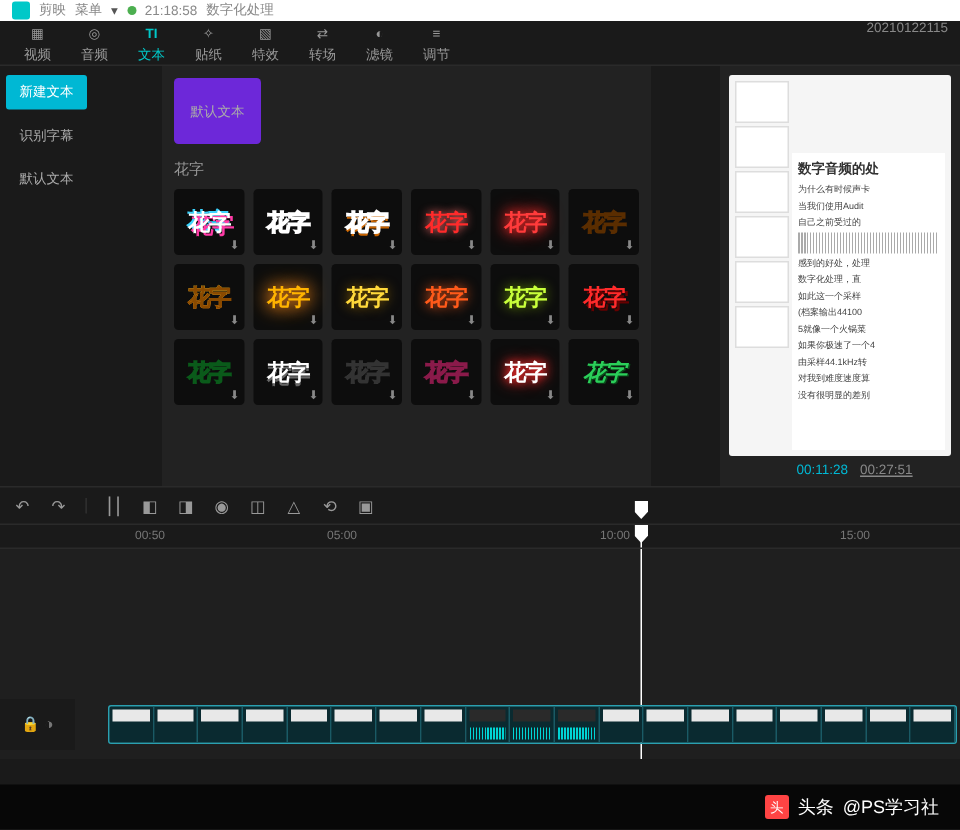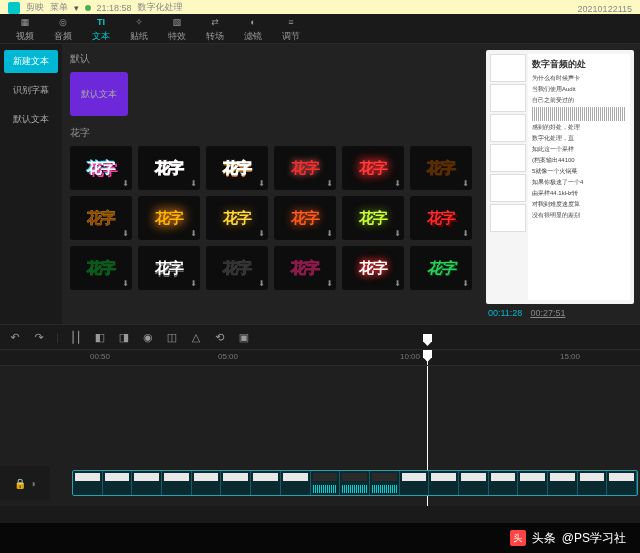--- a/index.html
+++ b/index.html
@@ -1,44 +1,44 @@
 <!DOCTYPE html>
 <html><head>
 <meta charset="utf-8">
 <style>
 * { margin: 0; padding: 0; box-sizing: border-box; }
 body { width: 640px; height: 553px; background: #1a1a1a; font-family: "Microsoft YaHei", sans-serif; color: #ccc; font-size: 11px; overflow: hidden; position: relative; }
-.top-bar { height: 14px; background: #fef9c3; display: flex; align-items: flex-end; padding: 0 8px; font-size: 9px; color: #888; }
+.top-bar { height: 14px; background: #ffffff; display: flex; align-items: flex-start; padding: 0 8px; font-size: 9px; color: #888; flex-direction: column; }
 .top-bar .left { display: flex; gap: 6px; align-items: center; }
 .top-bar .right { margin-left: auto; }
 .logo-icon { width: 12px; height: 12px; background: #00c8c8; border-radius: 2px; }
 .green-dot { width: 6px; height: 6px; background: #4caf50; border-radius: 50%; }
 .tabs { height: 30px; background: #1a1a1a; display: flex; align-items: center; padding: 0 8px; gap: 4px; border-bottom: 1px solid #2a2a2a; }
 .tab { display: flex; flex-direction: column; align-items: center; gap: 1px; padding: 2px 8px; font-size: 9px; color: #999; cursor: pointer; }
 .tab.active { color: #00c8c8; }
 .tab-icon { width: 14px; height: 14px; display: flex; align-items: center; justify-content: center; }
-.main { display: flex; height: 280px; }
+.main { display: flex; height: 280px; gap: 46px; }
 .sidebar { width: 62px; background: #1a1a1a; display: flex; flex-direction: column; gap: 6px; padding: 6px 4px; }
 .side-btn { padding: 5px 4px; font-size: 9px; text-align: center; color: #aaa; cursor: pointer; border-radius: 2px; }
 .side-btn.active { background: #00b8d4; color: #fff; }
 .content { flex: 1; background: #222; padding: 8px; overflow: hidden; }
 .section-label { font-size: 10px; color: #999; margin-bottom: 6px; }
 .default-card { width: 58px; height: 44px; background: #6d28d9; border-radius: 3px; display: flex; align-items: center; justify-content: center; font-size: 9px; color: #aaa; margin-bottom: 10px; }
 .grid { display: grid; grid-template-columns: repeat(6, 1fr); gap: 6px; }
 .card { background: #0d0d0d; border-radius: 3px; height: 44px; position: relative; display: flex; align-items: center; justify-content: center; }
 .card-text { font-size: 15px; font-weight: 900; font-family: "Microsoft YaHei", sans-serif; letter-spacing: -1px; }
 .dl-icon { position: absolute; bottom: 2px; right: 3px; font-size: 8px; color: #888; }
 .preview { width: 160px; background: #222; padding: 6px; display: flex; flex-direction: column; }
 .preview-doc { flex: 1; background: #f5f5f5; border-radius: 2px; padding: 4px; display: flex; gap: 2px; overflow: hidden; }
 .doc-thumbs { width: 36px; display: flex; flex-direction: column; gap: 2px; }
 .thumb { background: #fff; border: 1px solid #ddd; height: 28px; }
-.doc-main { flex: 1; background: #fff; padding: 4px; font-size: 6px; color: #333; overflow: hidden; }
+.doc-main { flex: 1; background: #fff; padding: 4px; font-size: 6px; color: #333; overflow: hidden; margin-top: 48px; }
 .doc-title { font-size: 9px; font-weight: bold; margin-bottom: 3px; }
 .doc-bullet { font-size: 6px; margin: 2px 0; color: #444; }
-.preview-time { display: flex; gap: 8px; padding: 4px 2px 0; font-size: 9px; }
+.preview-time { display: flex; gap: 8px; padding: 4px 2px 0; font-size: 9px; margin-left: 43px; }
 .time-blue { color: #00b8d4; }
 .time-gray { color: #888; text-decoration: underline; }
 .toolbar { height: 26px; background: #1a1a1a; display: flex; align-items: center; padding: 0 8px; gap: 10px; border-top: 1px solid #2a2a2a; border-bottom: 1px solid #2a2a2a; }
 .tool-btn { width: 14px; height: 14px; color: #999; cursor: pointer; display: flex; align-items: center; justify-content: center; font-size: 11px; }
 .ruler { height: 16px; background: #1a1a1a; position: relative; border-bottom: 1px solid #2a2a2a; }
 .ruler-mark { position: absolute; top: 2px; font-size: 8px; color: #777; }
 .timeline { height: 140px; background: #1f1f1f; position: relative; }
 .playhead { position: absolute; top: 0; bottom: 0; width: 1px; background: #fff; left: 427px; }
 .playhead::before { content: ''; position: absolute; top: -16px; left: -4px; width: 9px; height: 12px; background: #fff; clip-path: polygon(0 0, 100% 0, 100% 60%, 50% 100%, 0 60%); }
 .track-row { position: absolute; left: 0; right: 0; display: flex; align-items: center; }
@@ -104,21 +104,20 @@
 </div>
 
 <div class="main">
   <div class="sidebar">
     <div class="side-btn active">新建文本</div>
     <div class="side-btn">识别字幕</div>
     <div class="side-btn">默认文本</div>
   </div>
 
   <div class="content">
-    <div class="section-label">默认</div>
     <div class="default-card">
         <span>默认文本</span>
       </div>
     <div class="section-label">花字</div>
     <div class="grid">
 
       <div class="card">
           <span class="card-text" style="color:#fff;text-shadow:2px 2px 0 #ff3ba7,-1px -1px 0 #3bd4ff">花字</span>
           <span class="dl-icon">⬇</span>
         </div>

